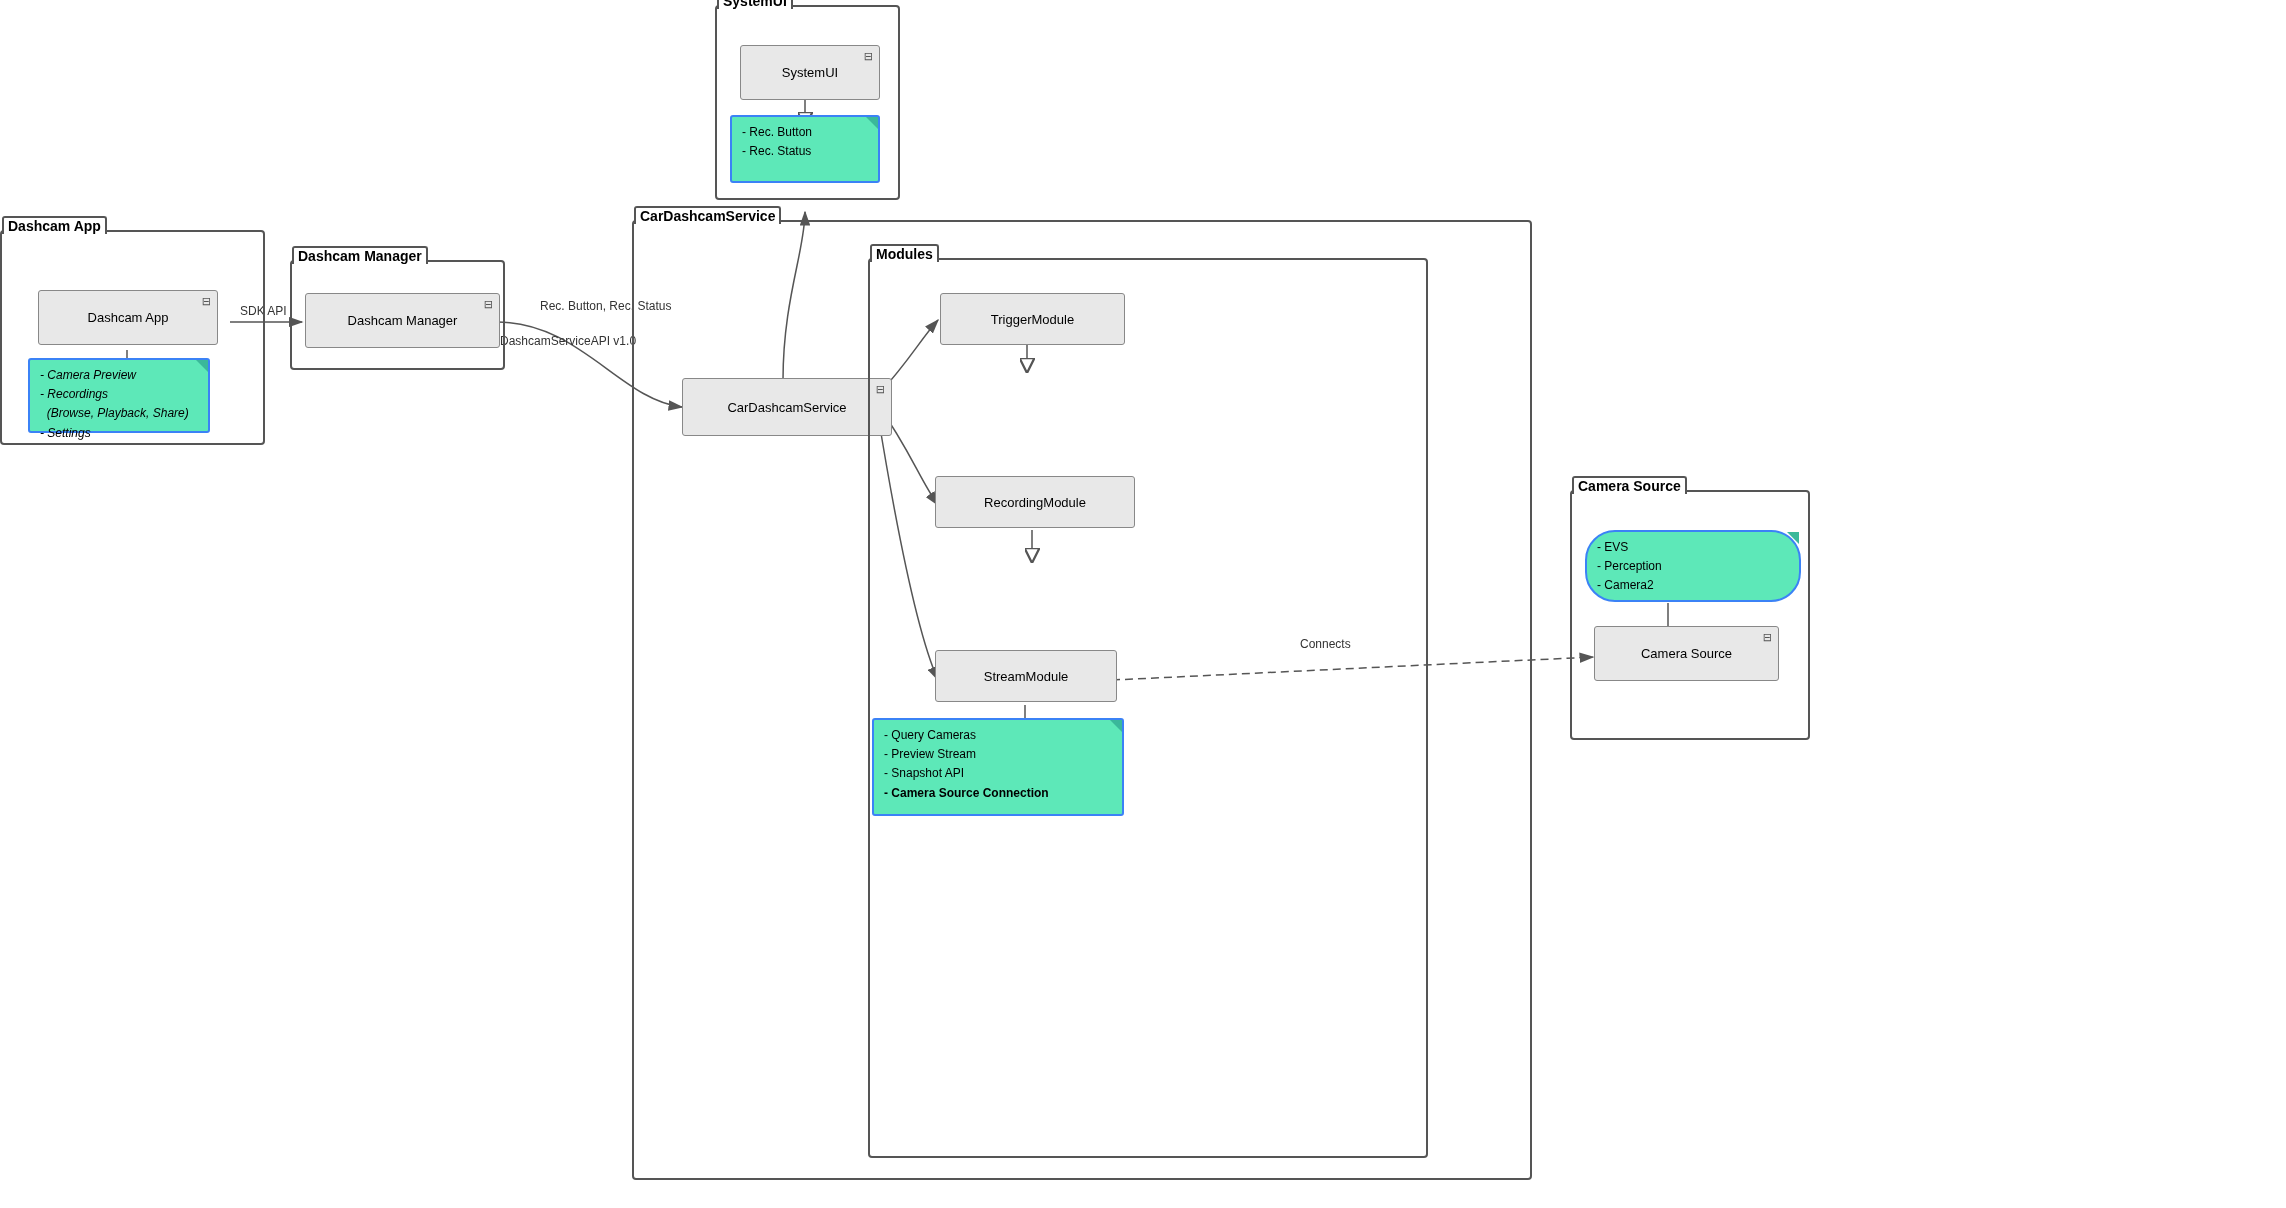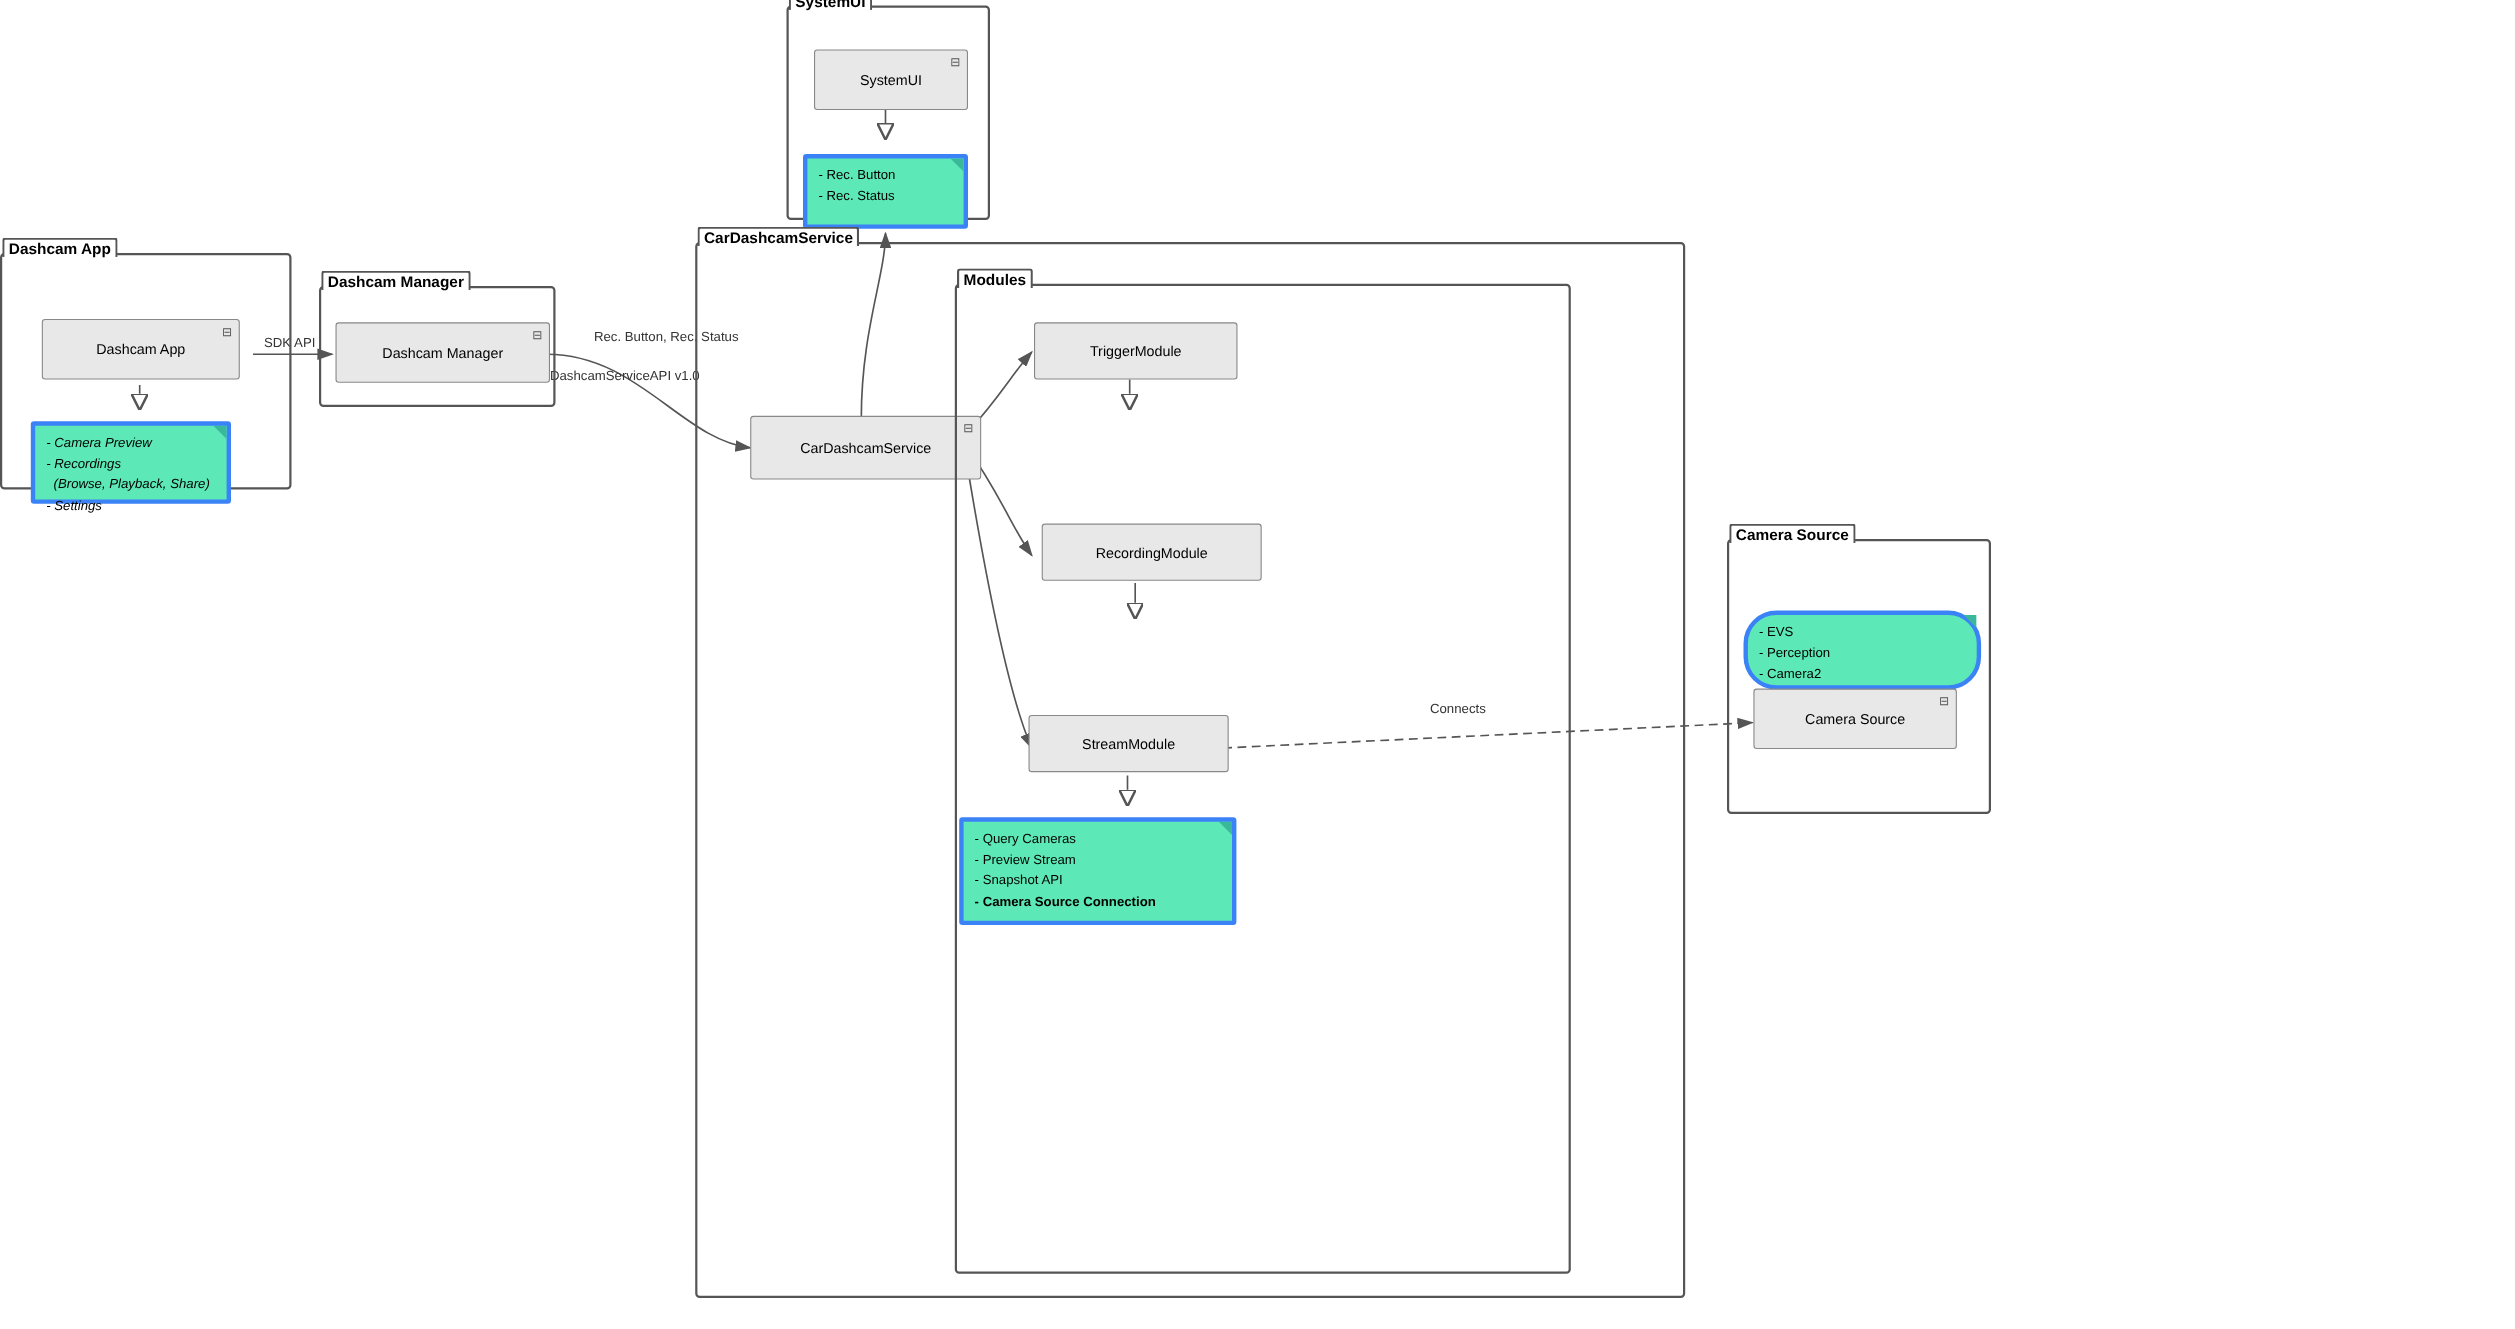--- a/index.html
+++ b/index.html
@@ -34,26 +34,25 @@
       border-radius: 3px;
       display: flex;
       align-items: center;
       justify-content: center;
       font-size: 13px;
     }
     
     .note-box {
       position: absolute;
       background: #5de8b8;
-      border: 4px solid #3b82f6;
+      border: 2px solid #3b82f6;
       border-radius: 3px;
       padding: 6px 10px;
       font-size: 12px;
       line-height: 1.6;
-      margin-top: 25px;
     }
     .note-box::after {
       content: '';
       position: absolute;
       top: 0;
       right: 0;
       width: 12px;
       height: 12px;
       background: #3ab89a;
       clip-path: polygon(0 0, 100% 100%, 100% 0);
@@ -189,21 +188,21 @@
 
   <div class="package-frame" style="left:868px;top:258px;width:560px;height:900px;">
     <div class="package-label">Modules</div>
   </div>
 
   <div class="uml-object" style="left:940px;top:293px;width:185px;height:52px;text-align:center;">
     <span>TriggerModule</span>
   </div>
 
 
-  <div class="uml-object" style="left:935px;top:476px;width:200px;height:52px;margin-left:12px;">
+  <div class="uml-object" style="left:935px;top:476px;width:200px;height:52px;">
     <span>RecordingModule</span>
   </div>
 
 
   <div class="uml-object" style="left:935px;top:650px;width:182px;height:52px;">
     <span>StreamModule</span>
   </div>
 
   <div class="note-box" style="left:872px;top:718px;width:252px;height:98px;">
     <div>- Query Cameras</div>

